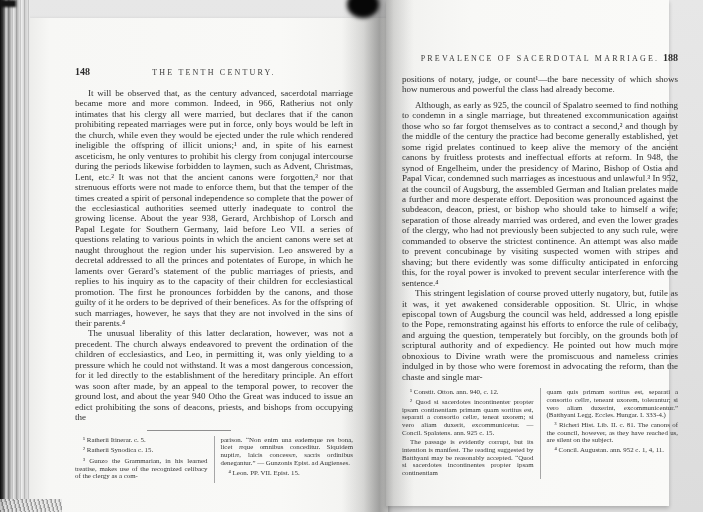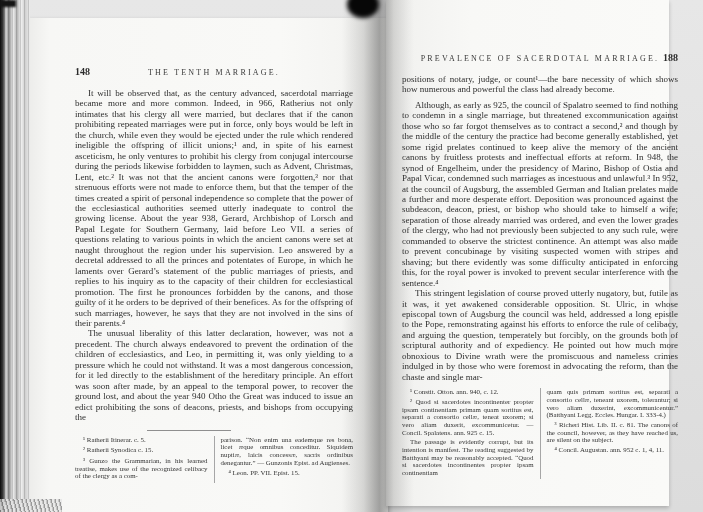--- a/index.html
+++ b/index.html
@@ -70,21 +70,21 @@
 </style>
 </head>
 <body>
 
 <div class="scan">
 
   <div class="left-page">
     <div class="content">
       <div class="running-head left-head">
         <span class="num">148</span>
-        <span class="title">THE TENTH MARRIAGE.</span>
+        <span class="title">THE TENTH CENTURY.</span>
       </div>
       <div class="body-text">
         <p>It will be observed that, as the century advanced, sacerdotal marriage became more and more common.  Indeed, in 966, Ratherius not only intimates that his clergy all were married, but declares that if the canon prohibiting repeated marriages were put in force, only boys would be left in the church, while even they would be ejected under the rule which rendered ineligible the offspring of illicit unions;¹ and, in spite of his earnest asceticism, he only ventures to prohibit his clergy from conjugal intercourse during the periods likewise forbidden to laymen, such as Advent, Christmas, Lent, etc.²  It was not that the ancient canons were forgotten,³ nor that strenuous efforts were not made to enforce them, but that the temper of the times created a spirit of personal independence so complete that the power of the ecclesiastical authorities seemed utterly inadequate to control the growing license.  About the year 938, Gerard, Archbishop of Lorsch and Papal Legate for Southern Germany, laid before Leo VII. a series of questions relating to various points in which the ancient canons were set at naught throughout the region under his supervision.  Leo answered by a decretal addressed to all the princes and potentates of Europe, in which he laments over Gerard’s statement of the public marriages of priests, and replies to his inquiry as to the capacity of their children for ecclesiastical promotion.  The first he pronounces forbidden by the canons, and those guilty of it he orders to be deprived of their benefices.  As for the offspring of such marriages, however, he says that they are not involved in the sins of their parents.⁴</p>
         <p>The unusual liberality of this latter declaration, however, was not a precedent.  The church always endeavored to prevent the ordination of the children of ecclesiastics, and Leo, in permitting it, was only yielding to a pressure which he could not withstand.  It was a most dangerous concession, for it led directly to the establishment of the hereditary principle.  An effort was soon after made, by an appeal to the temporal power, to recover the ground lost, and about the year 940 Otho the Great was induced to issue an edict prohibiting the sons of deacons, priests, and bishops from occupying the</p>
       </div>
       <div class="footnote-rule"></div>
       <div class="footnotes">
         <div class="fcol">
           <p>¹ Ratherii Itinerar. c. 5.</p>
           <p>² Ratherii Synodica c. 15.</p>

